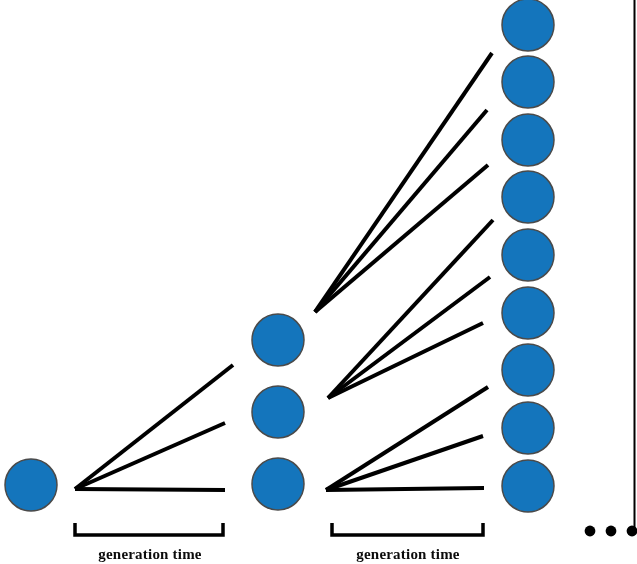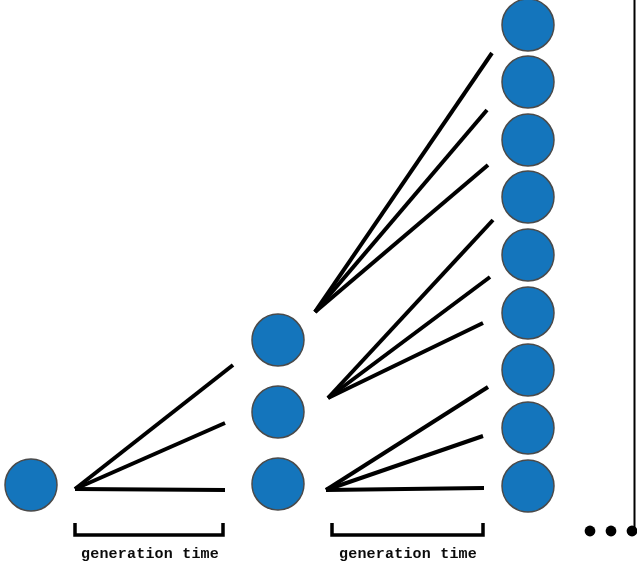--- a/index.html
+++ b/index.html
@@ -17,21 +17,21 @@
   }
   .stage svg {
     position: absolute;
     left: 0;
     top: 0;
     display: block;
   }
   .bracket-label {
     position: absolute;
     transform: translateX(-50%);
-    font-family: Liberation Mono, monospace;
+    font-family: Liberation Serif, serif;
     font-size: 15px;
     font-weight: bold;
     color: #0b0b0b;
     letter-spacing: 0.2px;
     white-space: nowrap;
   }
 </style>
 </head>
 <body>
 

